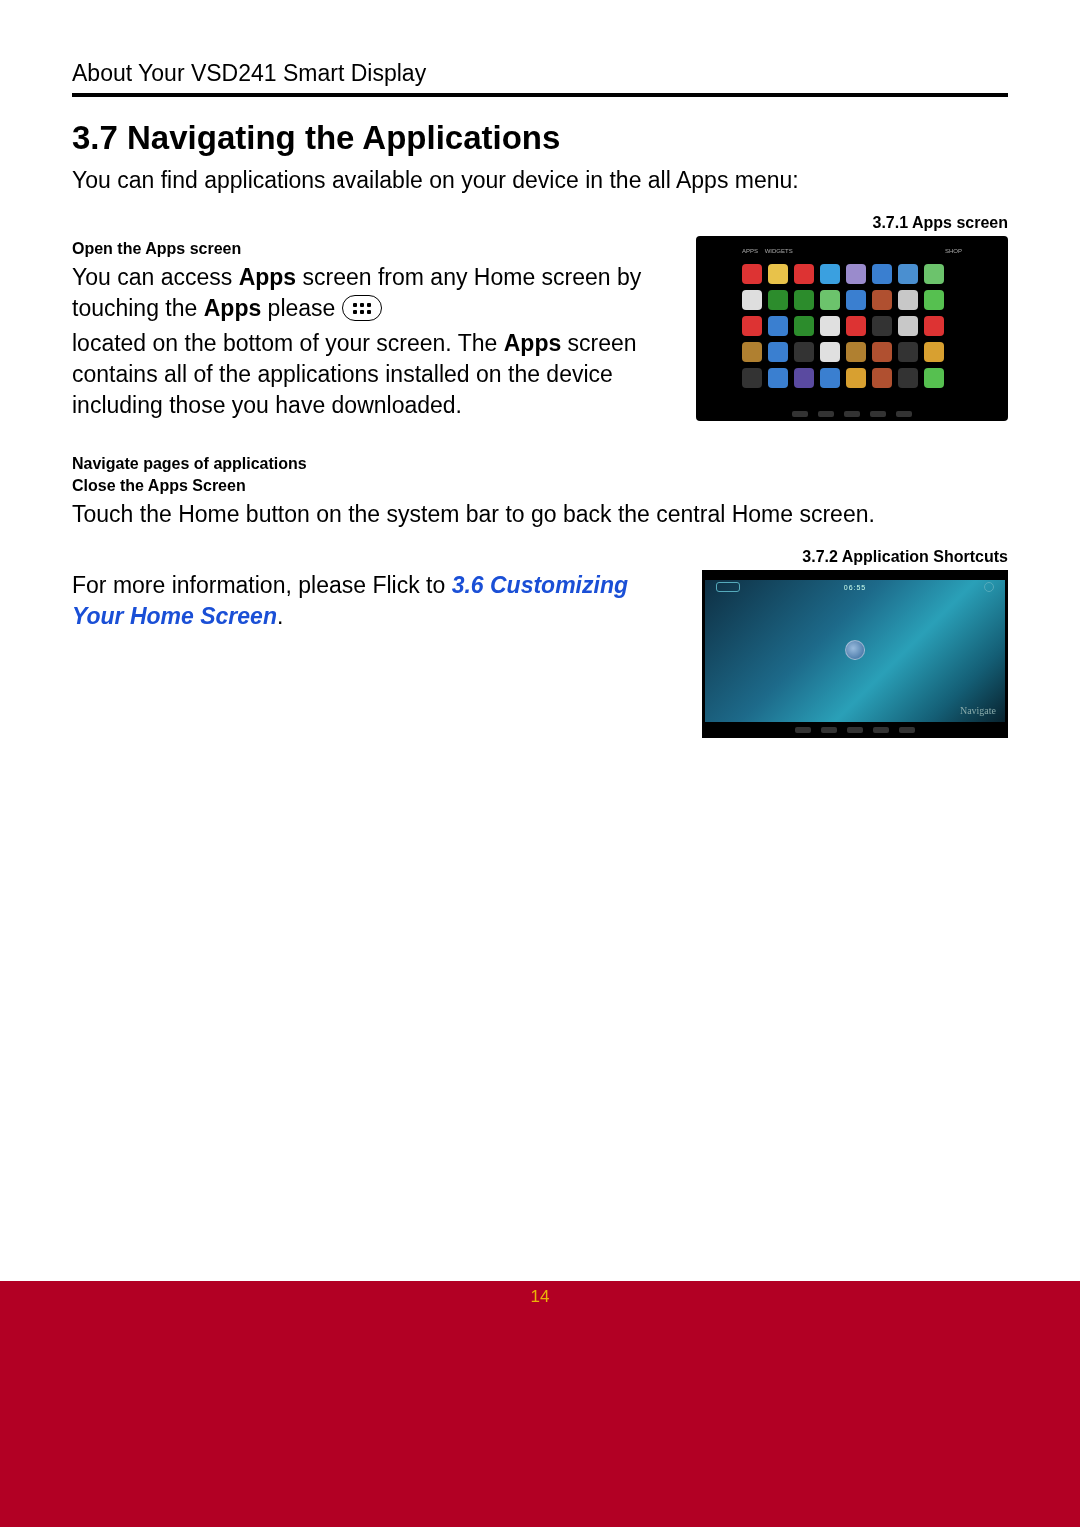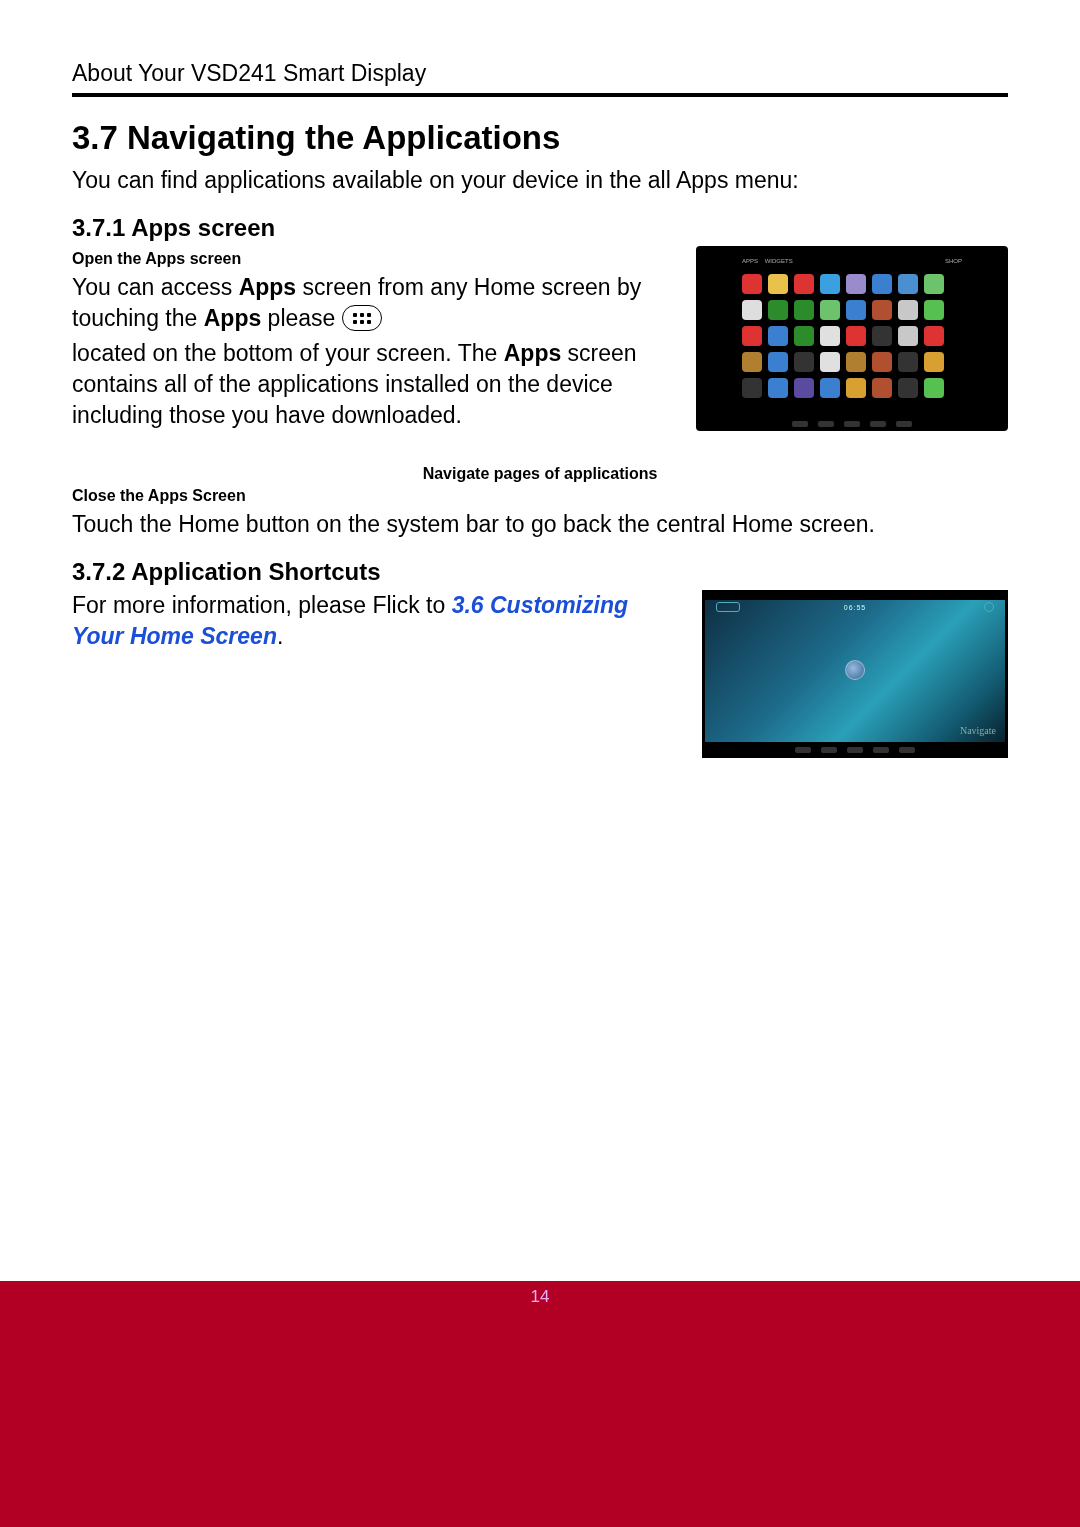--- a/index.html
+++ b/index.html
@@ -31,23 +31,24 @@
     font-size: 33px;
     font-weight: bold;
     margin: 14px 0 8px 0;
   }
   .body-text {
     font-size: 23px;
     line-height: 1.35;
     margin: 0 0 14px 0;
   }
   h3.subsection {
-    font-size: 24px;
+    font-size: 16px;
     font-weight: bold;
     margin: 18px 0 4px 0;
+    text-align: right;
   }
   h4.mini {
     font-size: 16px;
     font-weight: bold;
     margin: 4px 0 4px 0;
   }
   .two-col {
     display: flex;
     gap: 18px;
     align-items: flex-start;
@@ -175,21 +176,21 @@
     position: absolute;
     left: 0; right: 0; bottom: 0;
     height: 246px;
     background: #b20024;
     display: flex;
     align-items: flex-start;
     justify-content: center;
     padding-top: 6px;
   }
   .footer .pagenum {
-    color: #f0abfc;
+    color: #eab308;
     font-size: 17px;
   }
 
   b { font-weight: bold; }
 </style>
 </head>
 <body>
 
 <div class="page">
 
@@ -279,21 +280,21 @@
             <span></span>
             <span></span>
             <span></span>
             <span></span>
             <span></span>
           </div>
       </div>
     </div>
   </div>
 
-  <h4 class="mini" style="margin-top:30px;text-align:center;">Navigate pages of applications</h4>
+  <h4 class="mini" style="margin-top:30px;">Navigate pages of applications</h4>
 
   <h4 class="mini">Close the Apps Screen</h4>
   <p class="body-text">Touch the Home button on the system bar to go back the central Home screen.</p>
 
   <h3 class="subsection">3.7.2  Application Shortcuts</h3>
 
   <div class="two-col">
     <div class="left">
       <p class="para">
         <span>For more information, please Flick to </span><span class="link-ref">3.6 Customizing Your Home Screen</span><span>.</span>

